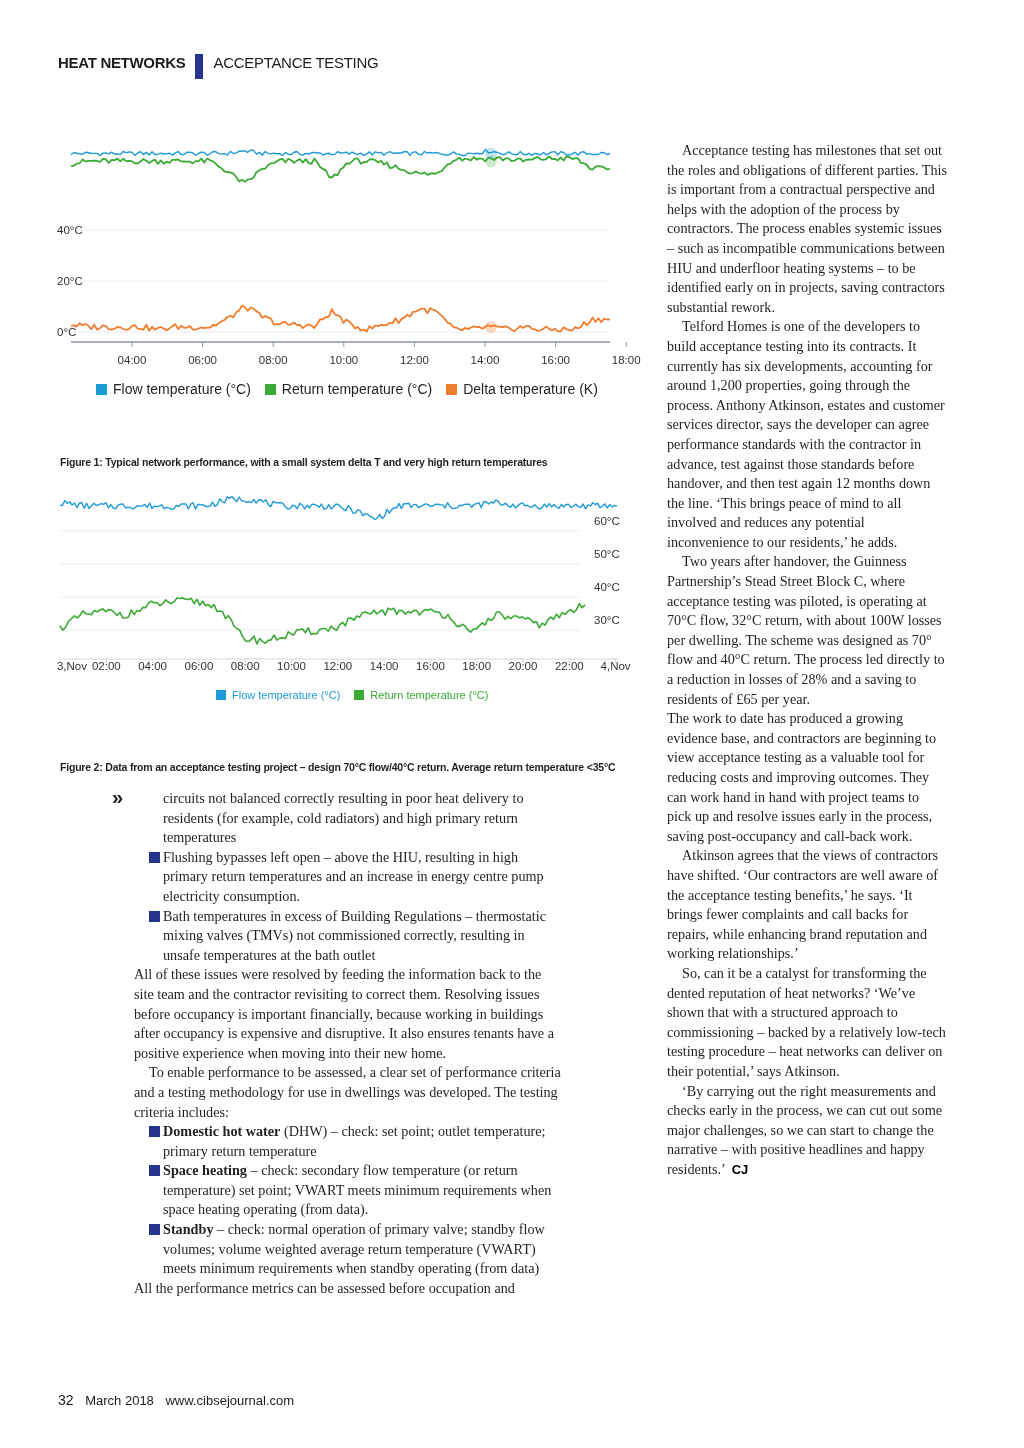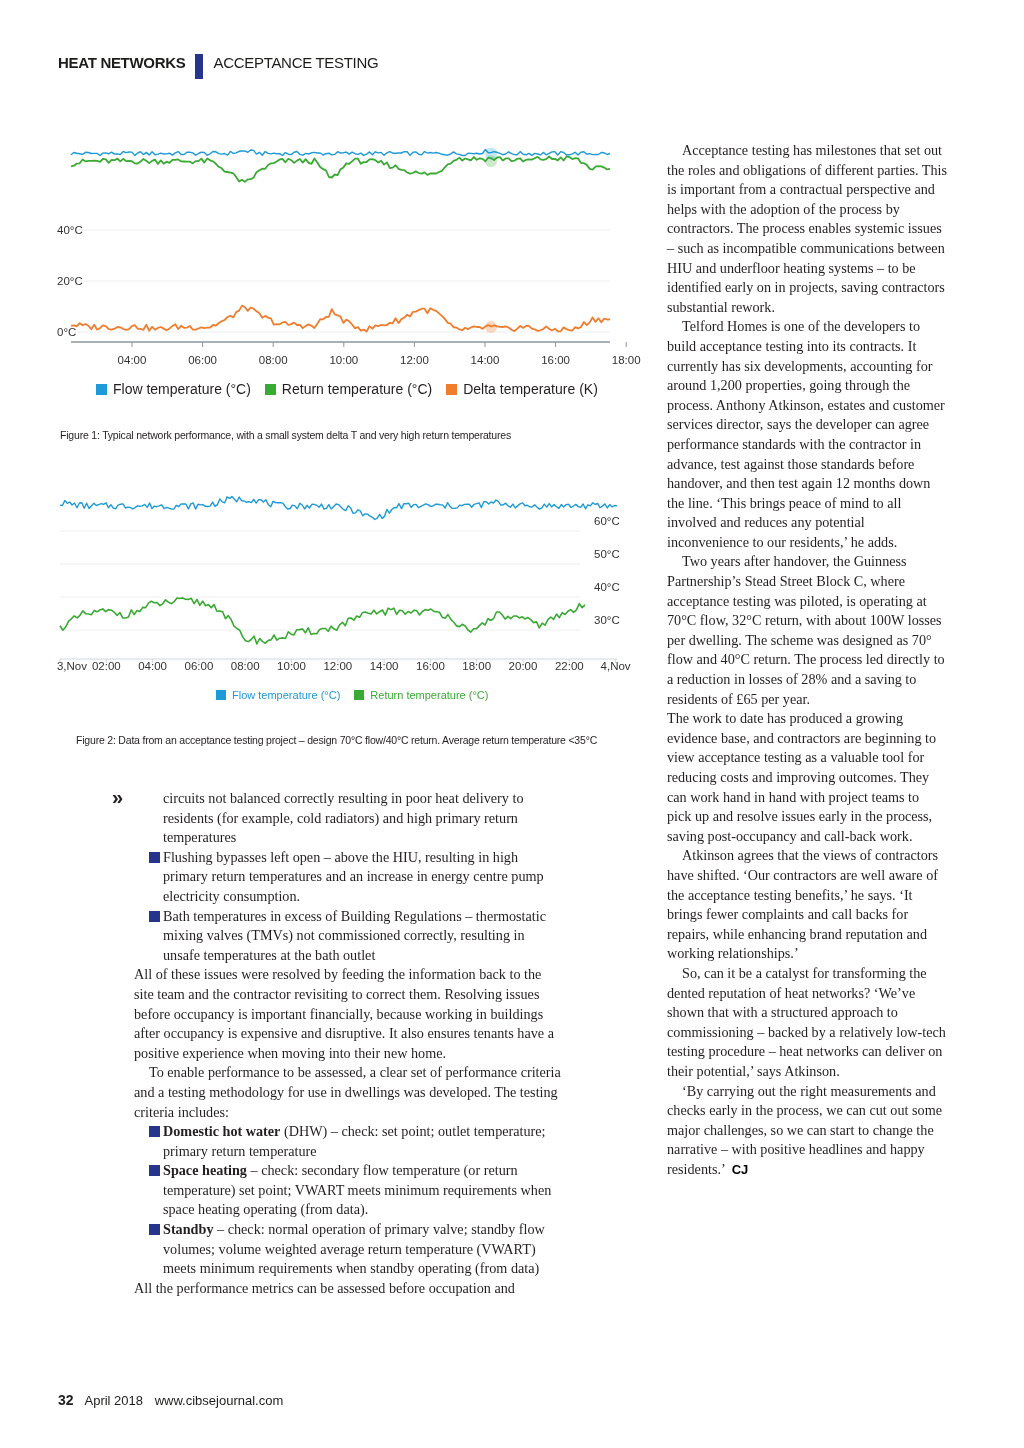--- a/index.html
+++ b/index.html
@@ -12,35 +12,35 @@
   .running-head .topic { color: #1d1d1b; }
 
   
   .chart { position: absolute; }
   .chart svg { display: block; overflow: visible; }
   .axis-label { font-family: "Liberation Sans", sans-serif; font-size: 11.5px; fill: #333; }
   .legend { position: absolute; display: flex; align-items: flex-start; font-family: "Liberation Sans", sans-serif; }
   .legend-item { display: flex; align-items: center; margin-right: 14px; }
   .legend-swatch { display: inline-block; margin-right: 6px; }
 
-  .caption { position: absolute; font-family: "Liberation Sans", sans-serif; font-weight: normal; font-size: 10.5px; color: #231f20; letter-spacing: -0.2px; white-space: nowrap; }
+  .caption { position: absolute; font-family: "Liberation Sans", sans-serif; font-weight: bold; font-size: 10.5px; color: #231f20; letter-spacing: -0.2px; white-space: nowrap; margin-top: 27px; }
 
   
   .col { position: absolute; font-family: "Liberation Serif", serif; font-size: 14.2px; line-height: 19.6px; color: #231f20; }
   .col p { margin: 0; }
   .indent { text-indent: 15px; }
   .bullet { position: relative; padding-left: 29px; }
   .bullet .sq { position: absolute; left: 15px; top: 4px; width: 11px; height: 11px; background: #26348b; }
   .hang { padding-left: 29px; }
   .chevron { position: absolute; left: 112px; top: 786px; font-family: "Liberation Sans", sans-serif; font-weight: bold; font-size: 20px; color: #231f20; }
   h3.subhead { font-family: "DejaVu Sans", sans-serif; font-weight: bold; font-size: 16px; margin: 19px 0 0 0; line-height: 22px; color: #1d1d1b; letter-spacing: -0.3px; }
   .cj { font-family: "Liberation Sans", sans-serif; font-weight: bold; color: #000000; font-size: 13px; margin-left: 6px; }
 
   .footer { position: absolute; left: 58px; top: 1392px; font-family: "Liberation Sans", sans-serif; font-size: 13px; color: #1d1d1b; }
-  .footer .pg { font-weight: bold; font-size: 14px; margin-right: 8px; }
+  .footer .pg { font-weight: normal; font-size: 14px; margin-right: 8px; }
   .footer .date { margin-right: 8px; }
 </style>
 </head>
 <body>
 
 <div class="running-head">
   <span class="section">HEAT NETWORKS</span>
   <span class="bar"></span>
   <span class="topic">ACCEPTANCE TESTING</span>
 </div>
@@ -138,21 +138,21 @@
 <div class="legend" id="fig2-legend" style="left:216px; top:689px; font-size:11px;">
     <span class="legend-item">
       <span class="legend-swatch" style="width: 10px; height: 10px; background: rgb(30, 154, 214);"></span>
       <span style="color: rgb(30, 154, 214);">Flow temperature (°C)</span>
     </span>
     <span class="legend-item">
       <span class="legend-swatch" style="width: 10px; height: 10px; background: rgb(58, 170, 53);"></span>
       <span style="color: rgb(58, 170, 53);">Return temperature (°C)</span>
     </span>
   </div>
-<div class="caption" style="left:76px; top:734px;">Figure 2: Data from an acceptance testing project – design 70°C flow/40°C return. Average return temperature &lt;35°C</div>
+<div class="caption" style="left:60px; top:734px;">Figure 2: Data from an acceptance testing project – design 70°C flow/40°C return. Average return temperature &lt;35°C</div>
 
 <div class="chevron">»</div>
 <div class="col" style="left:134px; top:789px; width:430px;">
   <p class="hang">circuits not balanced correctly resulting in poor heat delivery to residents (for example, cold radiators) and high primary return temperatures</p>
   <p class="bullet"><span class="sq"></span><span>Flushing bypasses left open – above the HIU, resulting in high primary return temperatures and an increase in energy centre pump electricity consumption.</span></p>
   <p class="bullet"><span class="sq"></span><span>Bath temperatures in excess of Building Regulations – thermostatic mixing valves (TMVs) not commissioned correctly, resulting in unsafe temperatures at the bath outlet</span></p>
   <p>All of these issues were resolved by feeding the information back to the site team and the contractor revisiting to correct them. Resolving issues before occupancy is important financially, because working in buildings after occupancy is expensive and disruptive. It also ensures tenants have a positive experience when moving into their new home.</p>
   <p class="indent">To enable performance to be assessed, a clear set of performance criteria and a testing methodology for use in dwellings was developed. The testing criteria includes:</p>
   <p class="bullet"><span class="sq"></span><b>Domestic hot water</b><span> (DHW) – check: set point; outlet temperature; primary return temperature</span></p>
   <p class="bullet"><span class="sq"></span><b>Space heating</b><span> – check: secondary flow temperature (or return temperature) set point; VWART meets minimum requirements when space heating operating (from data).</span></p>
@@ -165,15 +165,15 @@
   <p class="indent">Telford Homes is one of the developers to build acceptance testing into its contracts. It currently has six developments, accounting for around 1,200 properties, going through the process. Anthony Atkinson, estates and customer services director, says the developer can agree performance standards with the contractor in advance, test against those standards before handover, and then test again 12 months down the line. ‘This brings peace of mind to all involved and reduces any potential inconvenience to our residents,’ he adds.</p>
   <p class="indent">Two years after handover, the Guinness Partnership’s Stead Street Block C, where acceptance testing was piloted, is operating at 70°C flow, 32°C return, with about 100W losses per dwelling. The scheme was designed as 70° flow and 40°C return. The process led directly to a reduction in losses of 28% and a saving to residents of £65 per year.</p>
   <p>The work to date has produced a growing evidence base, and contractors are beginning to view acceptance testing as a valuable tool for reducing costs and improving outcomes. They can work hand in hand with project teams to pick up and resolve issues early in the process, saving post-occupancy and call-back work.</p>
   <p class="indent">Atkinson agrees that the views of contractors have shifted. ‘Our contractors are well aware of the acceptance testing benefits,’ he says. ‘It brings fewer complaints and call backs for repairs, while enhancing brand reputation and working relationships.’</p>
   <p class="indent">So, can it be a catalyst for transforming the dented reputation of heat networks? ‘We’ve shown that with a structured approach to commissioning – backed by a relatively low-tech testing procedure – heat networks can deliver on their potential,’ says Atkinson.</p>
   <p class="indent"><span>‘By carrying out the right measurements and checks early in the process, we can cut out some major challenges, so we can start to change the narrative – with positive headlines and happy residents.’</span><span class="cj">CJ</span></p>
 </div>
 
 <div class="footer">
   <span class="pg">32</span>
-  <span class="date">April 2018</span>
+  <span class="date">March 2018</span>
   <span>www.cibsejournal.com</span>
 </div>
 
 </body></html>

